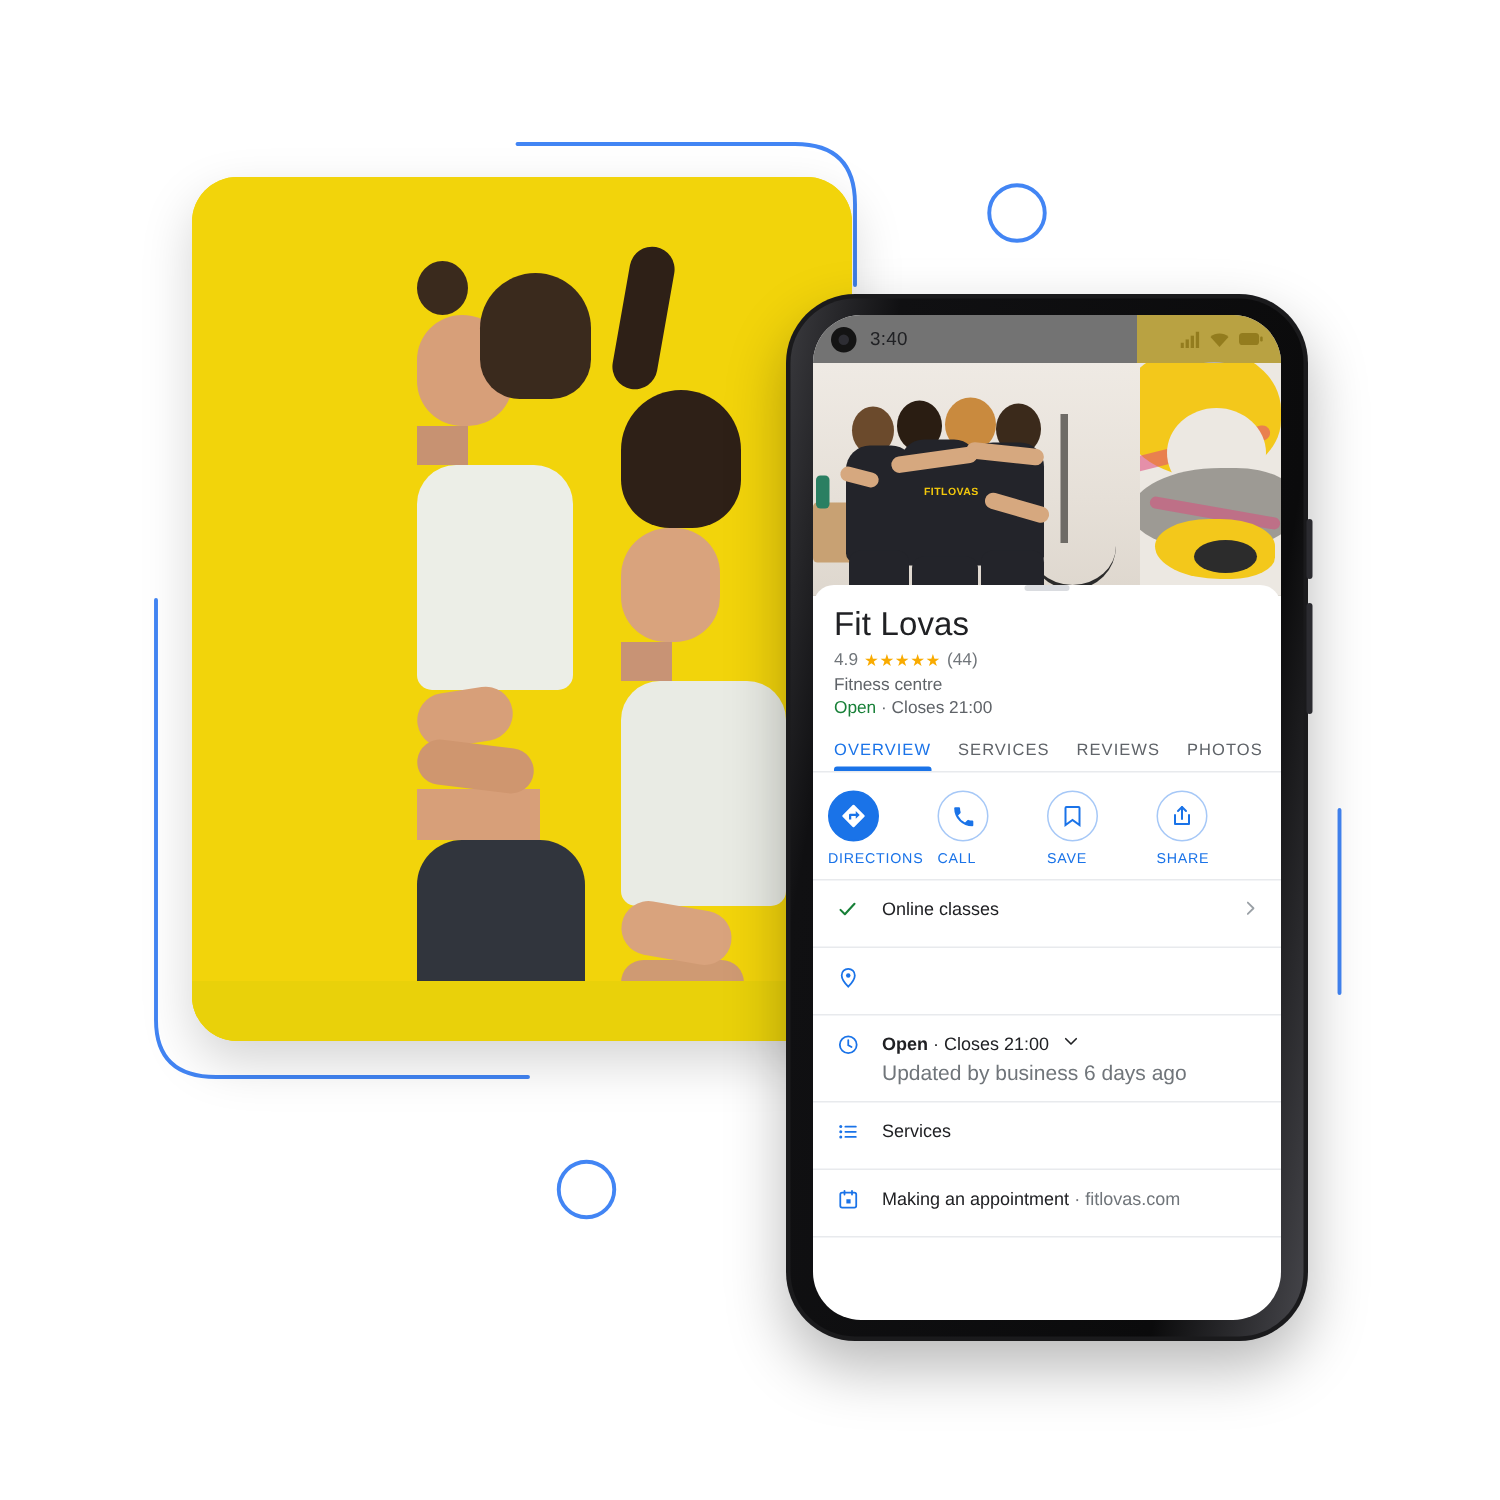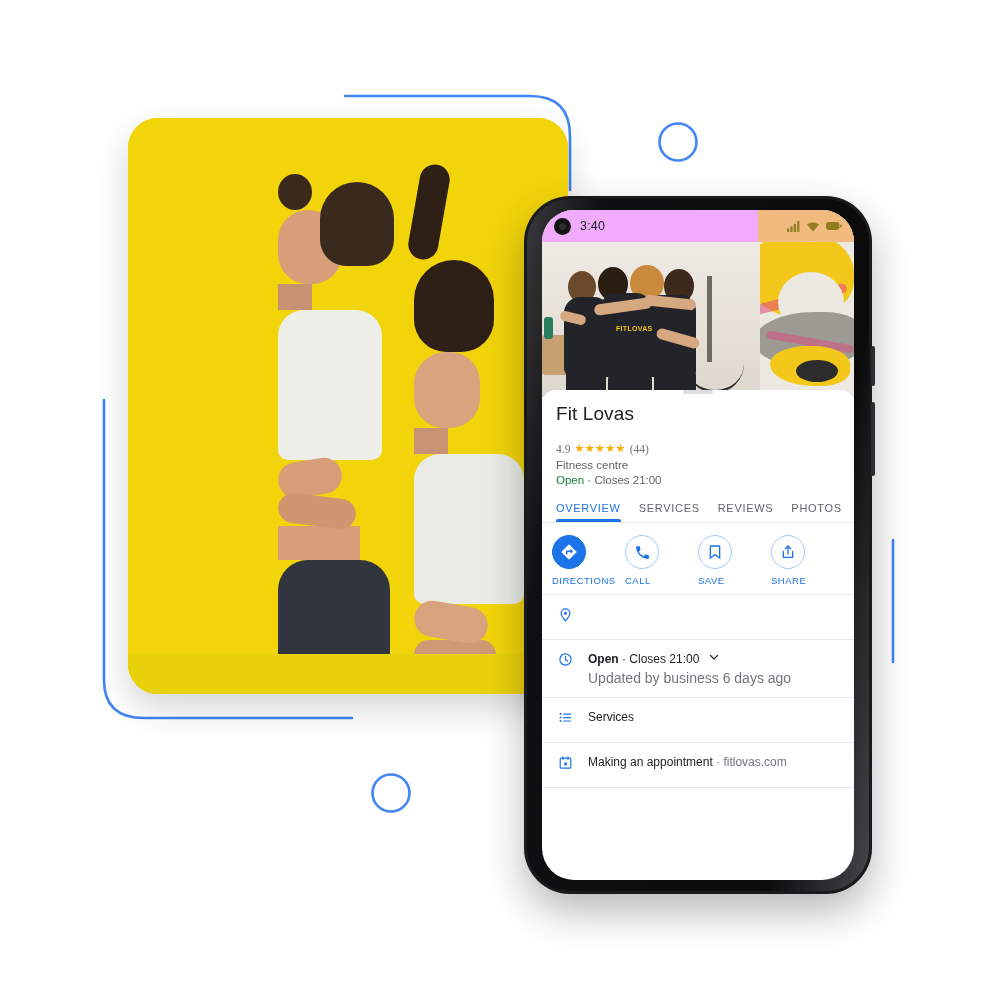--- a/index.html
+++ b/index.html
@@ -68,21 +68,21 @@
   .side-btn.b1{top:150px;height:40px;}
   .side-btn.b2{top:206px;height:74px;}
 
   .screen{
     position:absolute;left:18px;top:14px;width:312px;height:670px;
     border-radius:32px;overflow:hidden;background:#fff;z-index:3;
   }
 
   
   .statusbar{
-    position:relative;height:32px;background:#f0abfc;
+    position:relative;height:32px;background:#737373;
     display:flex;align-items:center;padding:0 12px;box-sizing:border-box;
   }
   .punch{width:17px;height:17px;border-radius:50%;background:#141414;
     display:flex;align-items:center;justify-content:center;}
   .punch i{width:7px;height:7px;border-radius:50%;background:#2d2d33;display:block;}
   .sb-time{margin-left:9px;font-size:12.5px;color:#202124;letter-spacing:.2px;}
   .sb-right{margin-left:auto;display:flex;align-items:center;gap:6px;}
   .sb-right svg{display:block;}
   .sb-mural{position:absolute;right:0;top:0;width:96px;height:32px;overflow:hidden;opacity:.55;}
 
@@ -109,22 +109,22 @@
   .mural .m3{position:absolute;left:-6px;top:70px;width:110px;height:54px;border-radius:60% 40% 50% 50%;background:#9d9a94;}
   .mural .m4{position:absolute;left:10px;top:104px;width:80px;height:40px;border-radius:50% 50% 40% 60%;background:#f3c81b;}
   .mural .m5{position:absolute;left:36px;top:118px;width:42px;height:22px;border-radius:50%;background:#2c2c2c;}
   .mural .m6{position:absolute;left:-8px;top:52px;width:96px;height:10px;background:#e0457a;opacity:.55;border-radius:6px;transform:rotate(-14deg);}
   .mural .m7{position:absolute;left:6px;top:96px;width:88px;height:8px;background:#e0457a;opacity:.5;border-radius:6px;transform:rotate(10deg);}
 
   
   .sheet{position:relative;background:#fff;margin-top:-12px;border-radius:14px 14px 0 0;z-index:4;}
   .grabber{width:30px;height:4px;border-radius:3px;background:#dadce0;margin:5px auto 0;}
   .biz{padding:9px 14px 0;}
-  .biz-name{font-size:19px;color:#202124;letter-spacing:.1px;}
-  .rating{margin-top:17px;display:flex;align-items:center;gap:4px;font-size:11.5px;color:#70757a;font-family:Liberation Serif, serif;}
+  .biz-name{font-size:22px;color:#202124;letter-spacing:.1px;}
+  .rating{margin-top:5px;display:flex;gap:4px;font-size:11.5px;color:#70757a;}
   .stars{color:#f9ab00;letter-spacing:.4px;font-size:11px;}
   .biz-cat{margin-top:4px;font-size:11.5px;color:#5f6368;}
   .biz-hours{margin-top:3px;font-size:11.5px;color:#5f6368;}
   .open-green{color:#188038;}
 
   .tabs{margin-top:10px;display:flex;gap:18px;padding:0 14px;border-bottom:1px solid #e8eaed;}
   .tab{position:relative;padding:6px 0 8px;font-size:11px;letter-spacing:.7px;color:#5f6368;white-space:nowrap;}
   .tab.active{color:#1a73e8;}
   .tab.active:after{content:"";position:absolute;left:0;right:0;bottom:0;height:3px;background:#1a73e8;border-radius:2px 2px 0 0;}
 
@@ -322,20 +322,35 @@
               <svg width="16" height="16" viewBox="0 0 24 24" fill="none" stroke="#1a73e8" stroke-width="2" stroke-linecap="round" stroke-linejoin="round">
                   <path d="M5 11v9h14v-9"></path>
                   <path d="M12 15V3"></path>
                   <path d="M8 7l4-4 4 4"></path>
                 </svg>
             </div>
             <div class="act-lbl">SHARE</div>
           </div>
         </div>
 
+        <div class="row">
+          <div class="row-ico">
+            <svg width="14" height="14" viewBox="0 0 24 24" fill="none" stroke="#188038" stroke-width="2.4" stroke-linecap="round" stroke-linejoin="round">
+                <path d="M4 13l5 5L20 6"></path>
+              </svg>
+          </div>
+          <div class="row-body">
+              <div class="row-t">Online classes</div>
+            </div>
+          <div class="chev">
+            <svg width="13" height="13" viewBox="0 0 24 24" fill="none" stroke="#9aa0a6" stroke-width="2.2" stroke-linecap="round" stroke-linejoin="round">
+                <path d="M9 5l7 7-7 7"></path>
+              </svg>
+          </div>
+        </div>
 
         <div class="row">
           <div class="row-ico">
             <svg width="15" height="15" viewBox="0 0 24 24" fill="none" stroke="#1a73e8" stroke-width="1.9">
                 <path d="M12 22s7-7.2 7-12a7 7 0 1 0-14 0c0 4.8 7 12 7 12z"></path>
                 <circle cx="12" cy="10" r="2.4" fill="#1a73e8" stroke="none"></circle>
               </svg>
           </div>
         </div>
 

